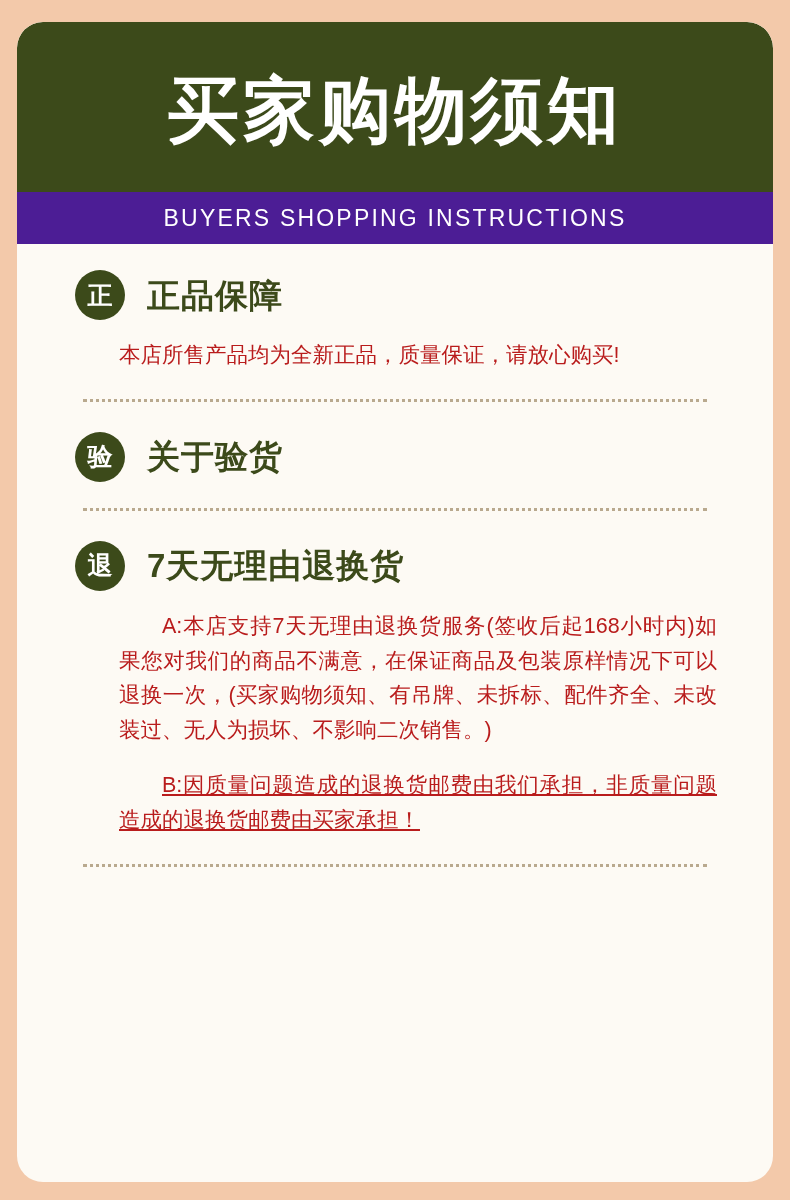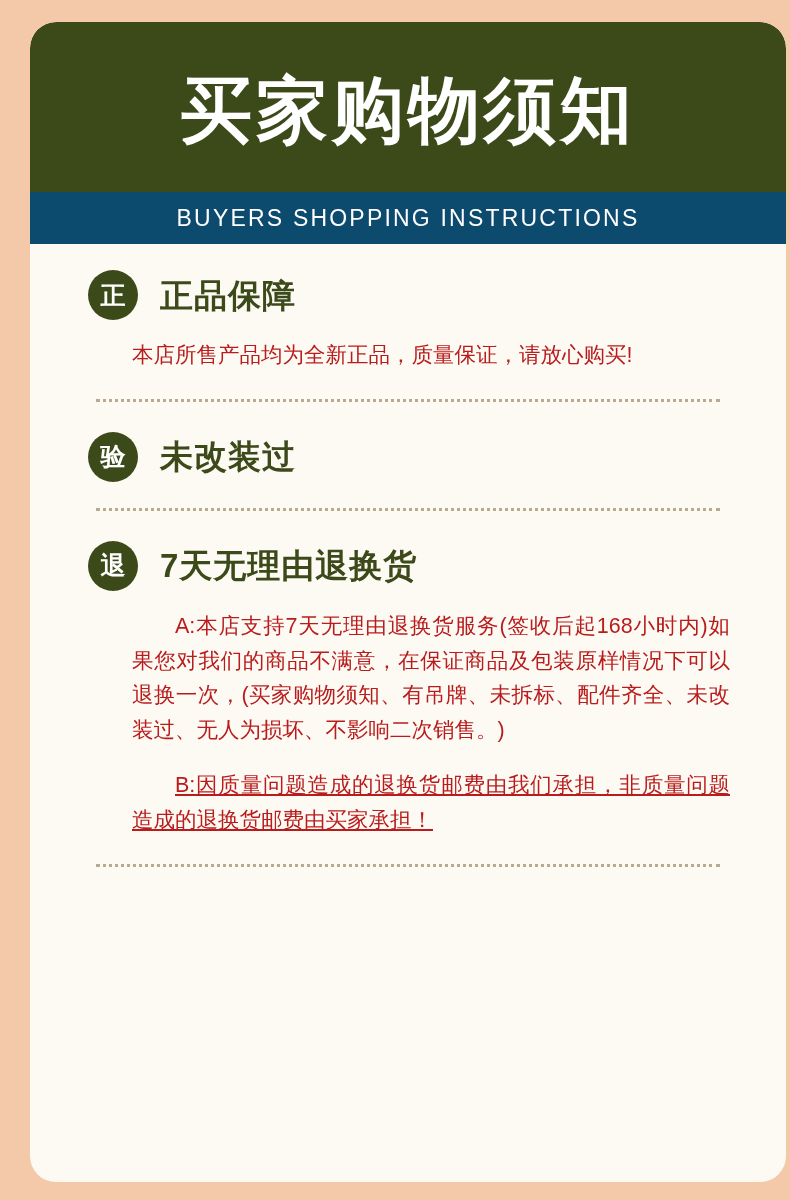--- a/index.html
+++ b/index.html
@@ -15,21 +15,21 @@
   }
   .page {
     position: relative;
     width: 790px;
     height: 1200px;
     background: #f3c9aa;
     box-sizing: border-box;
   }
   .card {
     position: absolute;
-    left: 30px;
+    left: 17px;
     top: 22px;
     width: 756px;
     height: 1160px;
     background: #fdfaf4;
     border-radius: 26px;
     overflow: hidden;
     box-sizing: border-box;
   }
   .header {
     position: relative;
@@ -47,21 +47,21 @@
     font-size: 72px;
     font-weight: bold;
     letter-spacing: 4px;
     line-height: 1;
     font-family: "Liberation Sans", sans-serif;
     padding-top: 6px;
   }
   .subheader {
     width: 100%;
     height: 52px;
-    background: #0c4a6e;
+    background: #4c1d95;
     display: flex;
     align-items: center;
     justify-content: center;
   }
   .subheader-text {
     color: #ffffff;
     font-size: 23px;
     letter-spacing: 2.2px;
     font-weight: 500;
     font-family: "Liberation Sans", sans-serif;
@@ -155,21 +155,21 @@
           <p class="para first">本店所售产品均为全新正品，质量保证，请放心购买!</p>
         </div>
       </div>
 
       <div class="divider"></div>
       <div class="gap-after-divider"></div>
 
       <div class="section">
         <div class="section-head sec2-head">
           <div class="badge">验</div>
-          <div class="section-title">未改装过</div>
+          <div class="section-title">关于验货</div>
         </div>
       </div>
 
       <div class="divider"></div>
       <div class="gap-after-divider"></div>
 
       <div class="section">
         <div class="section-head">
           <div class="badge">退</div>
           <div class="section-title">7天无理由退换货</div>

